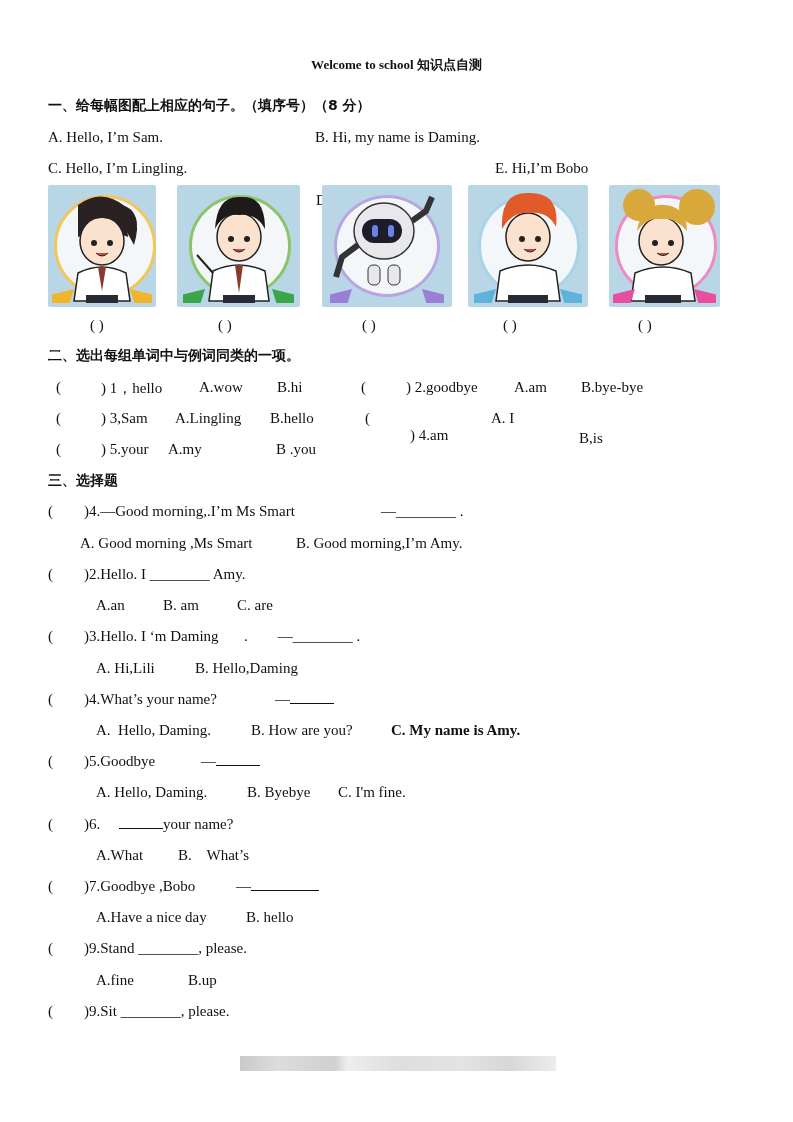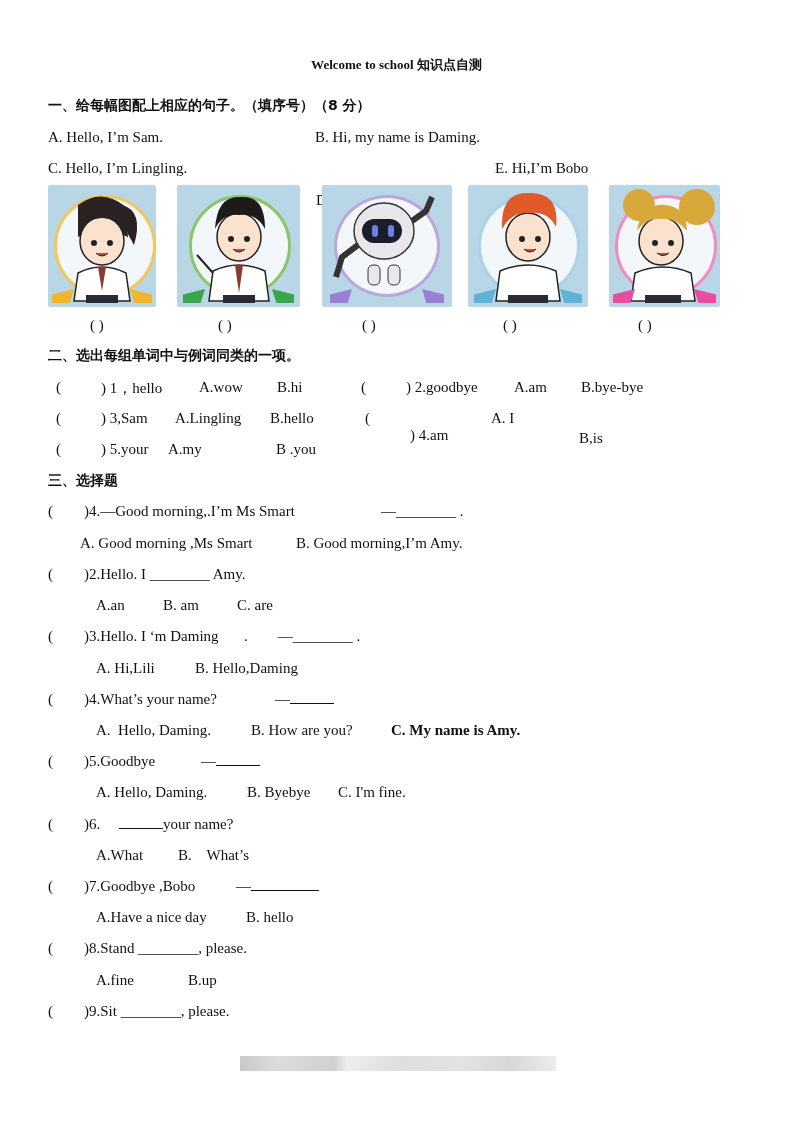--- a/index.html
+++ b/index.html
@@ -190,20 +190,20 @@
 <div class="abs t" style="left:96px;top:847px;">A.What</div>
 <div class="abs t" style="left:178px;top:847px;">B.    What’s</div>
 
 <div class="abs t" style="left:48px;top:878px;">(</div>
 <div class="abs t" style="left:84px;top:878px;">)7.Goodbye ,Bobo</div>
 <div class="abs t" style="left:236px;top:878px;"><span>—</span><span class="blank" style="width:68px;"></span></div>
 <div class="abs t" style="left:96px;top:909px;">A.Have a nice day</div>
 <div class="abs t" style="left:246px;top:909px;">B. hello</div>
 
 <div class="abs t" style="left:48px;top:940px;">(</div>
-<div class="abs t" style="left:84px;top:940px;">)8.Stand ________, please.</div>
+<div class="abs t" style="left:84px;top:940px;">)9.Stand ________, please.</div>
 <div class="abs t" style="left:96px;top:972px;">A.fine</div>
 <div class="abs t" style="left:188px;top:972px;">B.up</div>
 
 <div class="abs t" style="left:48px;top:1003px;">(</div>
 <div class="abs t" style="left:84px;top:1003px;">)9.Sit ________, please.</div>
 
 <div class="footer-bar"></div>
 
 </body></html>

